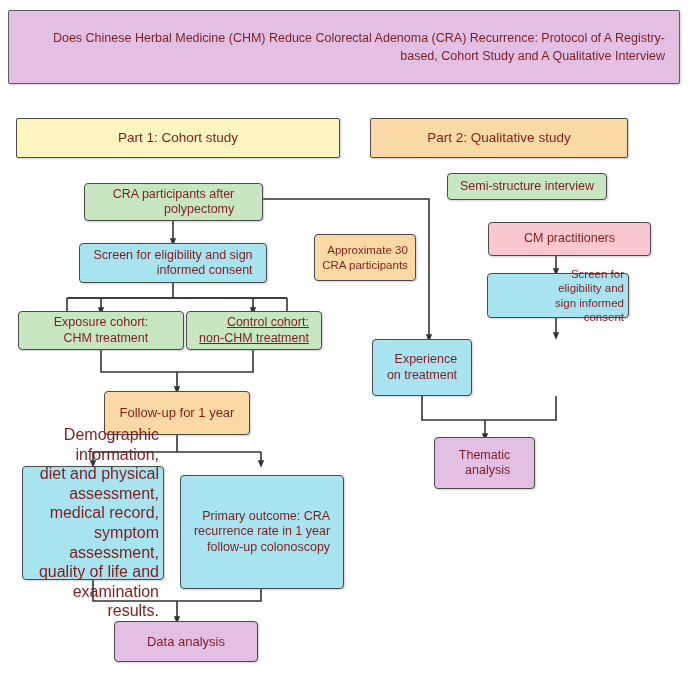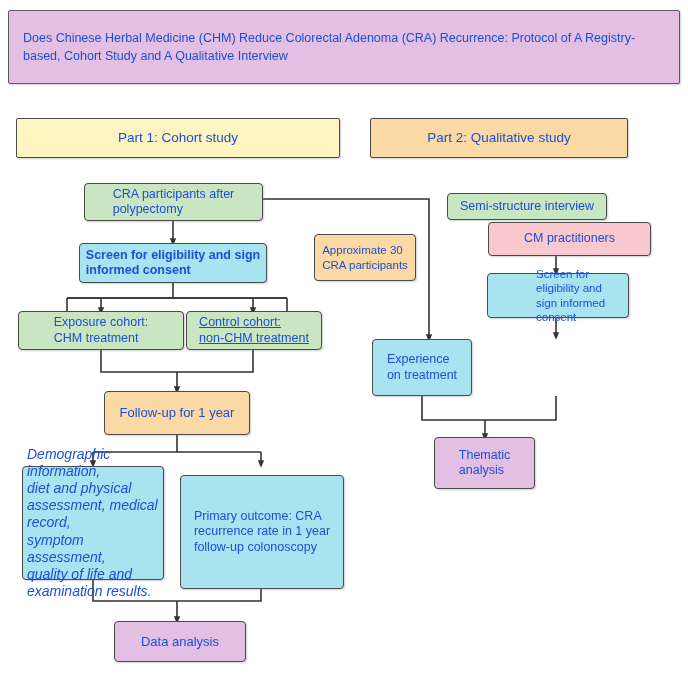--- a/index.html
+++ b/index.html
@@ -16,22 +16,22 @@
     overflow: hidden;
   }
   .box {
     position: absolute;
     box-sizing: border-box;
     border: 1.5px solid #4a4a4a;
     border-radius: 4px;
     display: flex;
     align-items: center;
     justify-content: center;
-    text-align: left;
-    color: #1d4ed8;
+    text-align: right;
+    color: #7f1d1d;
     line-height: 1.22;
     padding: 2px 4px;
     white-space: pre-line;
     box-shadow: 1px 1px 2px rgba(120,120,120,0.35);
   }
   .title-banner {
     border: 1.5px solid #5c5c5c;
     border-radius: 2px;
     font-size: 12.5px;
     line-height: 1.45;
@@ -95,45 +95,45 @@
 
   <div class="box title-banner" style="left:8px; top:10px; width:672px; height:74px; background:#e3bfe3;">Does Chinese Herbal Medicine (CHM) Reduce Colorectal Adenoma (CRA) Recurrence: Protocol of A Registry-based, Cohort Study and A Qualitative Interview</div>
 
   <div class="box part-header" style="left:16px; top:118px; width:324px; height:40px; background:#fcf5c0;">Part 1: Cohort study</div>
 
   <div class="box part-header" style="left:370px; top:118px; width:258px; height:40px; background:#fbd9a5;">Part 2: Qualitative study</div>
 
   <div class="box" style="left:84px; top:183px; width:179px; height:38px; background:#c8e6c2; font-size:12.5px;">CRA participants after
 polypectomy</div>
 
-  <div class="box" style="left:79px; top:243px; width:188px; height:40px; background:#a8e4f0; font-size:12.5px;font-weight:bold;">Screen for eligibility and sign
+  <div class="box" style="left:79px; top:243px; width:188px; height:40px; background:#a8e4f0; font-size:12.5px;">Screen for eligibility and sign
 informed consent</div>
 
   <div class="box" style="left:18px; top:311px; width:166px; height:39px; background:#c8e6c2; font-size:12.5px;">Exposure cohort:
 CHM treatment</div>
 
   <div class="box" style="left:186px; top:311px; width:136px; height:39px; background:#c8e6c2; font-size:12.5px;text-decoration:underline;">Control cohort:
 non-CHM treatment</div>
 
   <div class="box" style="left:104px; top:391px; width:146px; height:44px; background:#fbd9a5; font-size:13px;">Follow-up for 1 year</div>
 
-  <div class="box" style="left:22px; top:466px; width:142px; height:114px; background:#a8e4f0; font-size:14px;font-style:italic;">Demographic information,
+  <div class="box" style="left:22px; top:466px; width:142px; height:114px; background:#a8e4f0; font-size:16px;">Demographic information,
 diet and physical
 assessment, medical record,
 symptom assessment,
 quality of life and
 examination results.</div>
 
   <div class="box" style="left:180px; top:466px; width:164px; height:114px; background:#a8e4f0; font-size:12.5px;margin-top:9px;">Primary outcome: CRA
 recurrence rate in 1 year
 follow-up colonoscopy</div>
 
-  <div class="box" style="left:114px; top:621px; width:132px; height:41px; background:#e3bfe3; font-size:13px;">Data analysis</div>
+  <div class="box" style="left:114px; top:621px; width:144px; height:41px; background:#e3bfe3; font-size:13px;">Data analysis</div>
 
-  <div class="box" style="left:447px; top:173px; width:160px; height:27px; background:#c8e6c2; font-size:12.5px;margin-top:20px;">Semi-structure interview</div>
+  <div class="box" style="left:447px; top:173px; width:160px; height:27px; background:#c8e6c2; font-size:12.5px;">Semi-structure interview</div>
 
   <div class="box" style="left:314px; top:211px; width:102px; height:47px; background:#fbd9a5; font-size:11.5px;margin-top:23px;">Approximate 30
 CRA participants</div>
 
   <div class="box" style="left:488px; top:222px; width:163px; height:34px; background:#f8c8ce; font-size:12.5px;">CM practitioners</div>
 
   <div class="box" style="left:487px; top:273px; width:142px; height:45px; background:#a8e4f0; font-size:11.5px;padding-left:48px;">Screen for eligibility and
 sign informed consent</div>
 
   <div class="box" style="left:372px; top:339px; width:100px; height:57px; background:#a8e4f0; font-size:12.5px;">Experience

